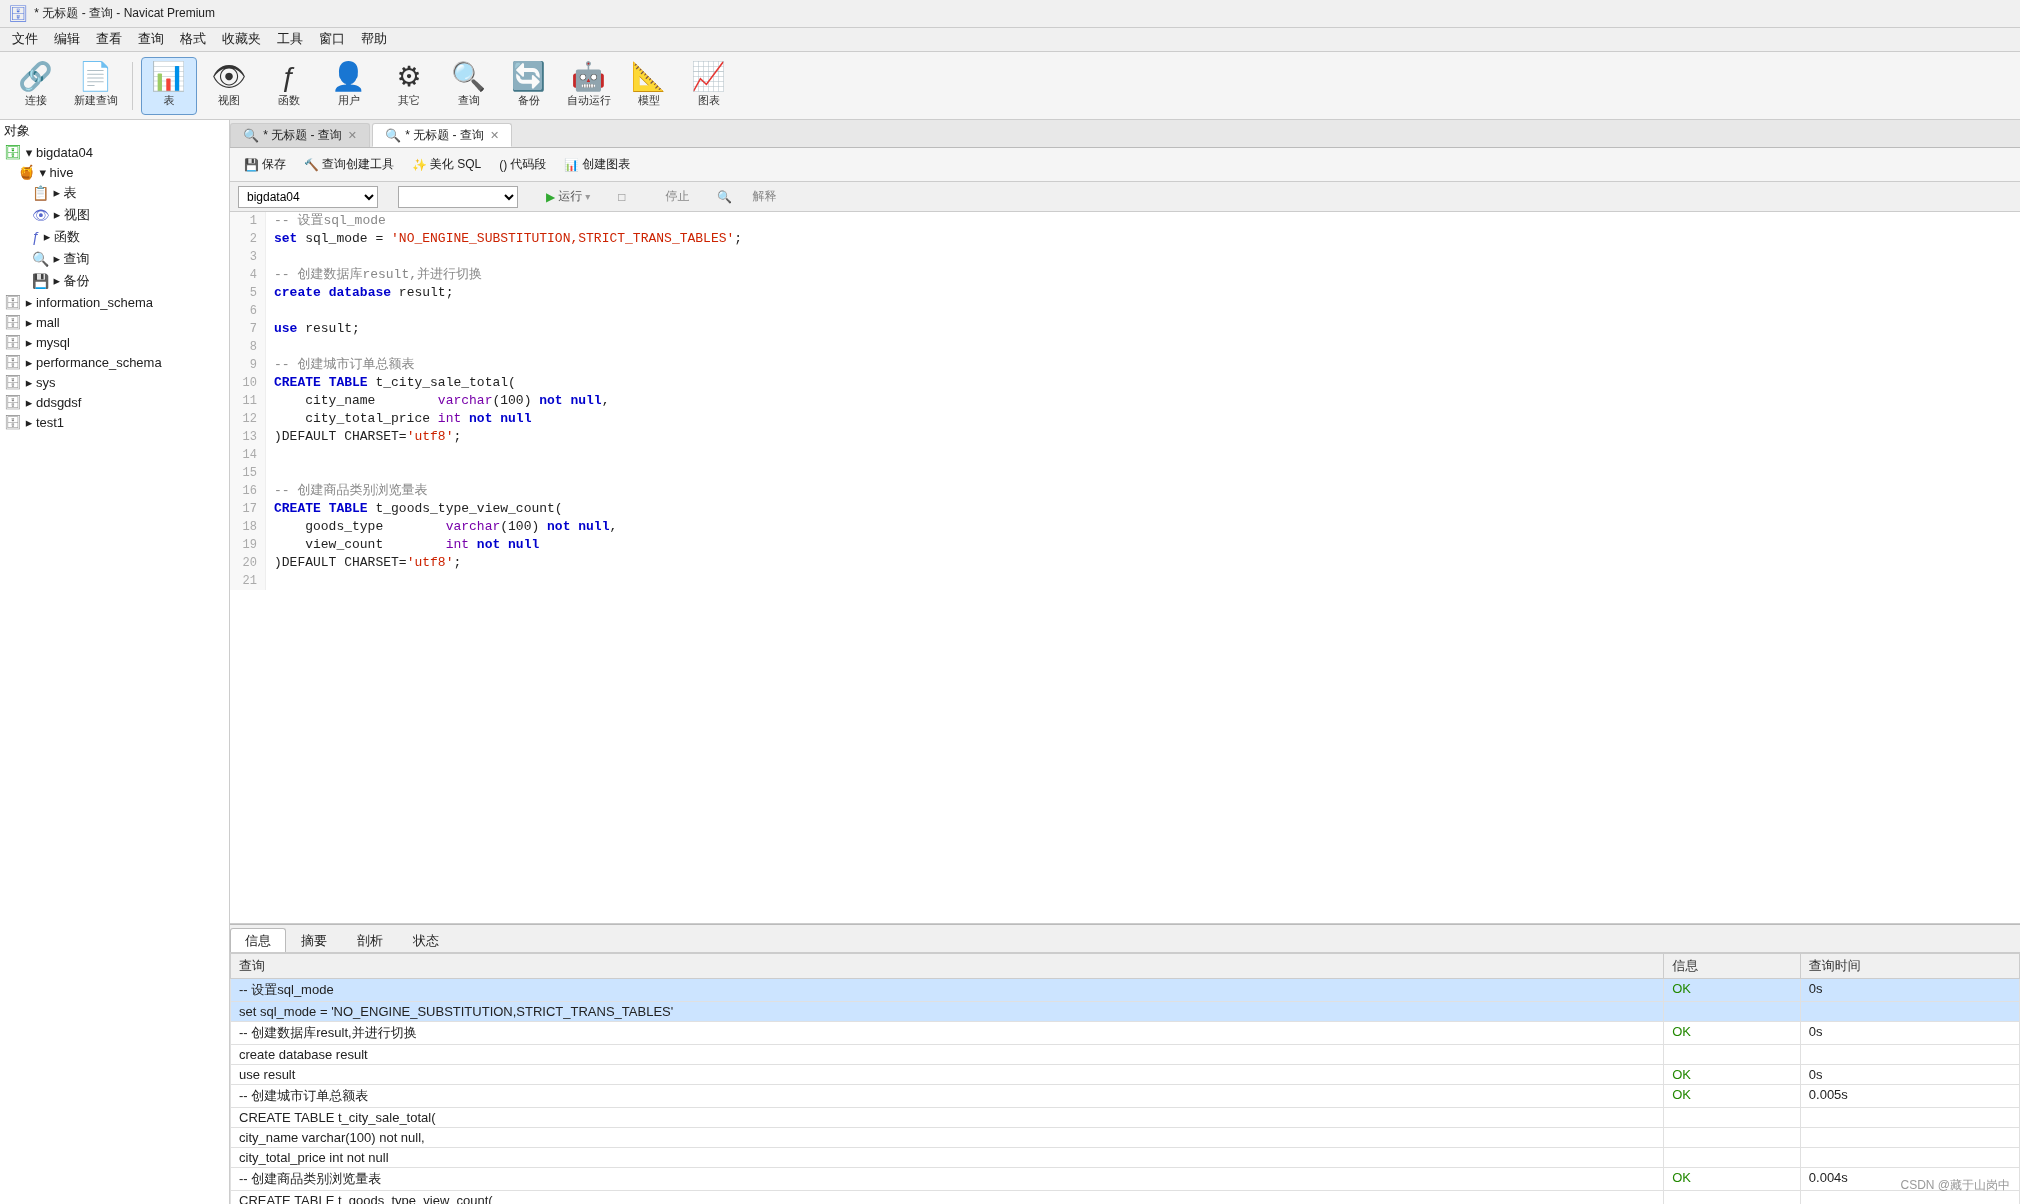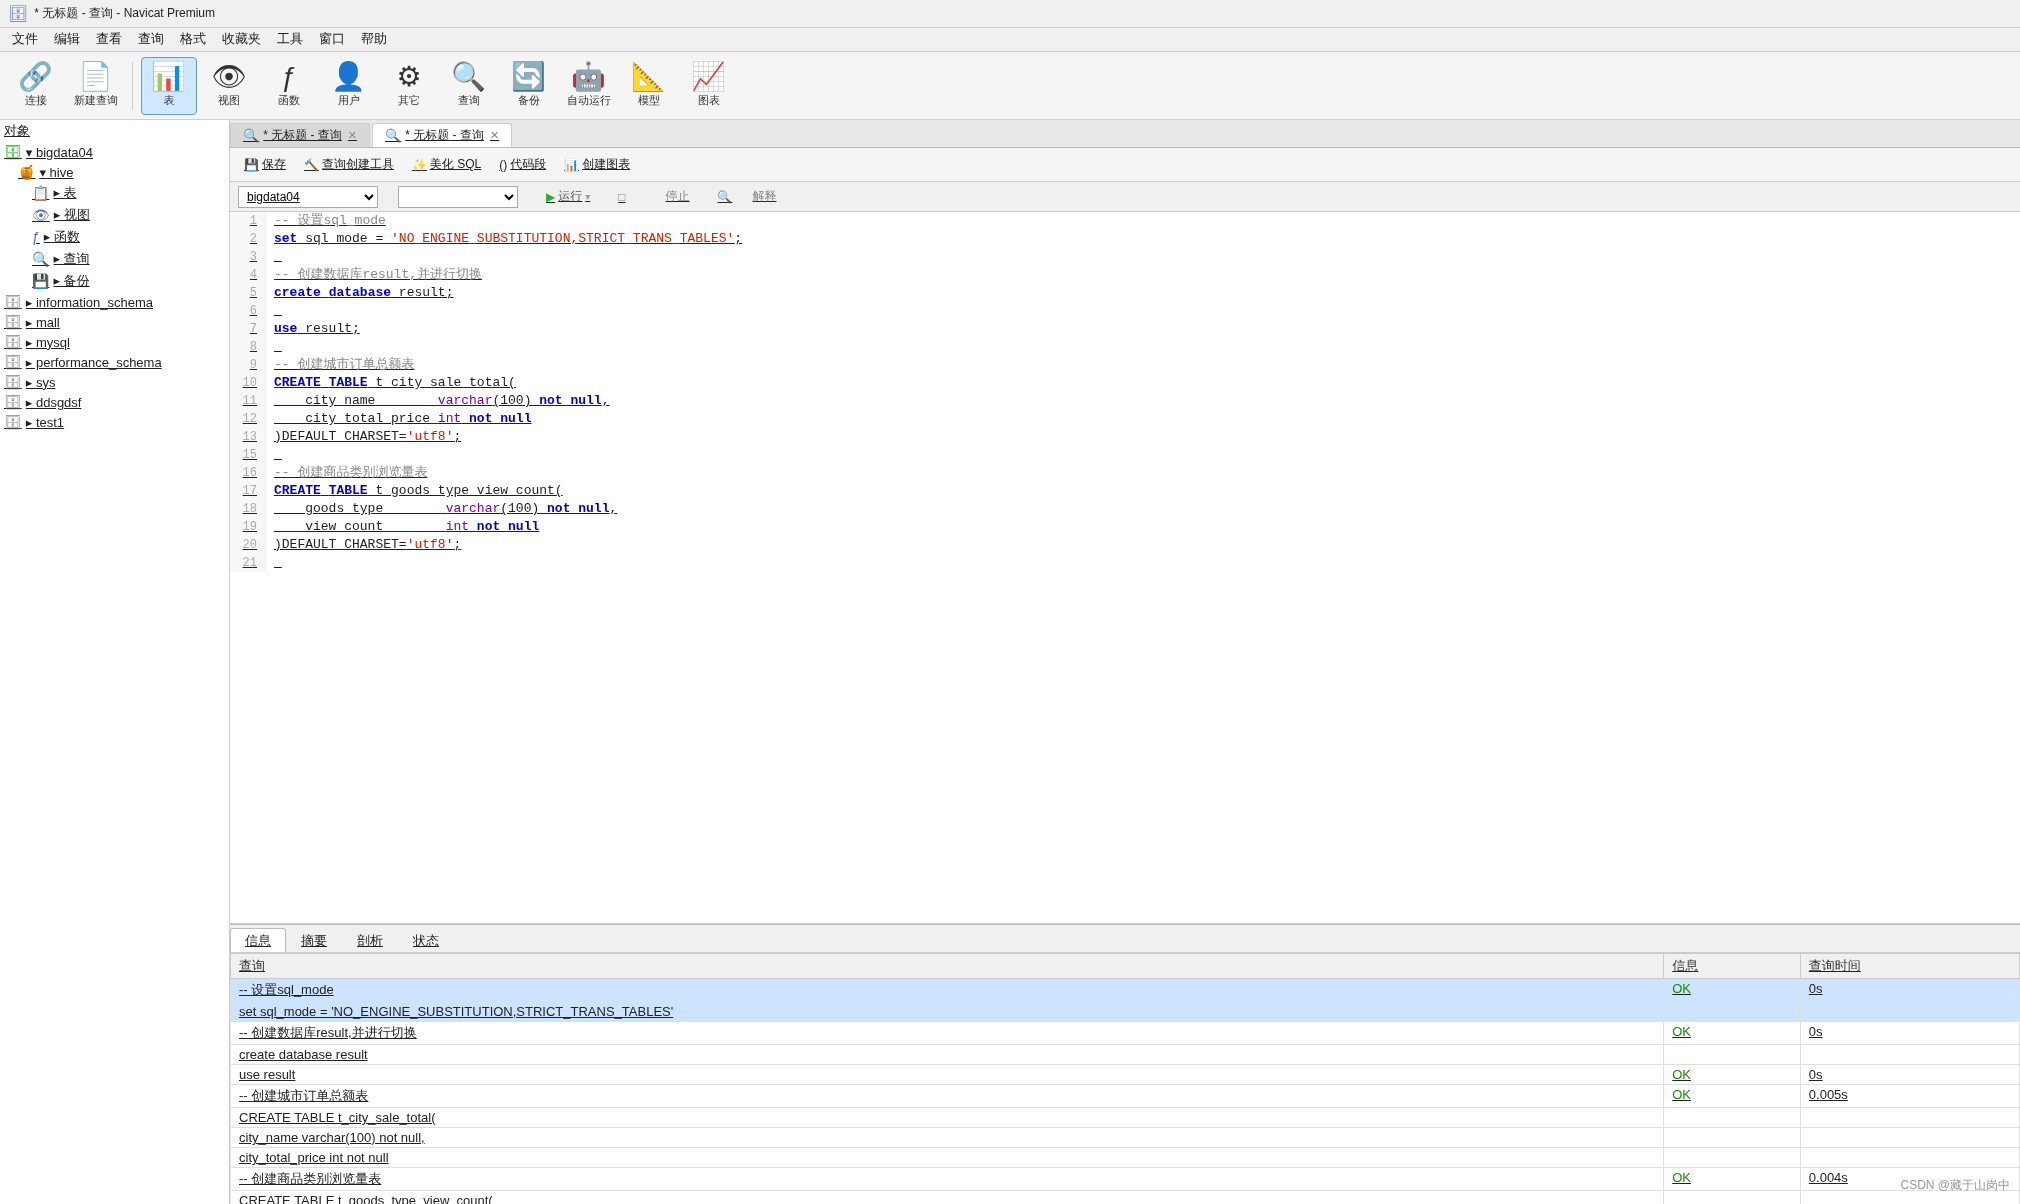--- a/index.html
+++ b/index.html
@@ -52,21 +52,21 @@
       border-radius: 4px;
       font-size: 11px;
       color: #333;
       border: 1px solid transparent;
     }
     .toolbar-btn.active { background: #d0e8ff; border-color: #6699cc; }
     .toolbar-icon { font-size: 28px; line-height: 1; margin-bottom: 2px; }
     .toolbar-sep { width: 1px; height: 48px; background: #ccc; margin: 0 4px; }
 
     
-    #main { display: flex; height: calc(100vh - 120px); text-decoration: underline; }
+    #main { display: flex; height: calc(100vh - 120px); }
 
     
     #sidebar {
       width: 230px;
       min-width: 230px;
       background: #fff;
       border-right: 1px solid #ccc;
       overflow-y: auto;
       font-size: 13px;
     }
@@ -505,20 +505,24 @@
         </div>
         <div class="code-line">
           <div class="line-num">12</div>
           <div class="line-content">    city_total_price <span class="kw2">int</span> <span class="kw">not null</span></div>
         </div>
         <div class="code-line">
           <div class="line-num">13</div>
           <div class="line-content">)DEFAULT CHARSET=<span class="str">'utf8'</span>;</div>
         </div>
         <div class="code-line">
+          <div class="line-num">14</div>
+          <div class="line-content"> </div>
+        </div>
+        <div class="code-line">
           <div class="line-num">15</div>
           <div class="line-content"> </div>
         </div>
         <div class="code-line">
           <div class="line-num">16</div>
           <div class="line-content"><span class="cmt">-- 创建商品类别浏览量表</span></div>
         </div>
         <div class="code-line">
           <div class="line-num">17</div>
           <div class="line-content"><span class="kw">CREATE</span> <span class="kw">TABLE</span> t_goods_type_view_count(</div>

